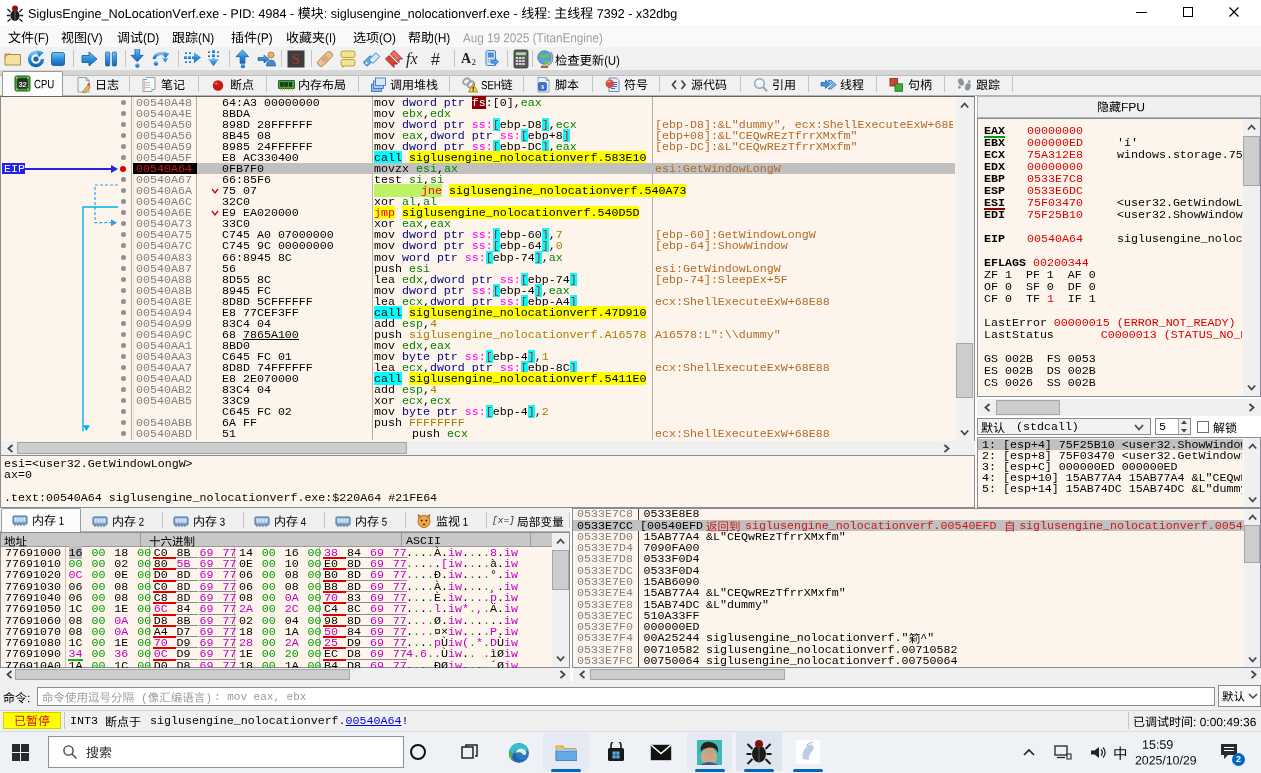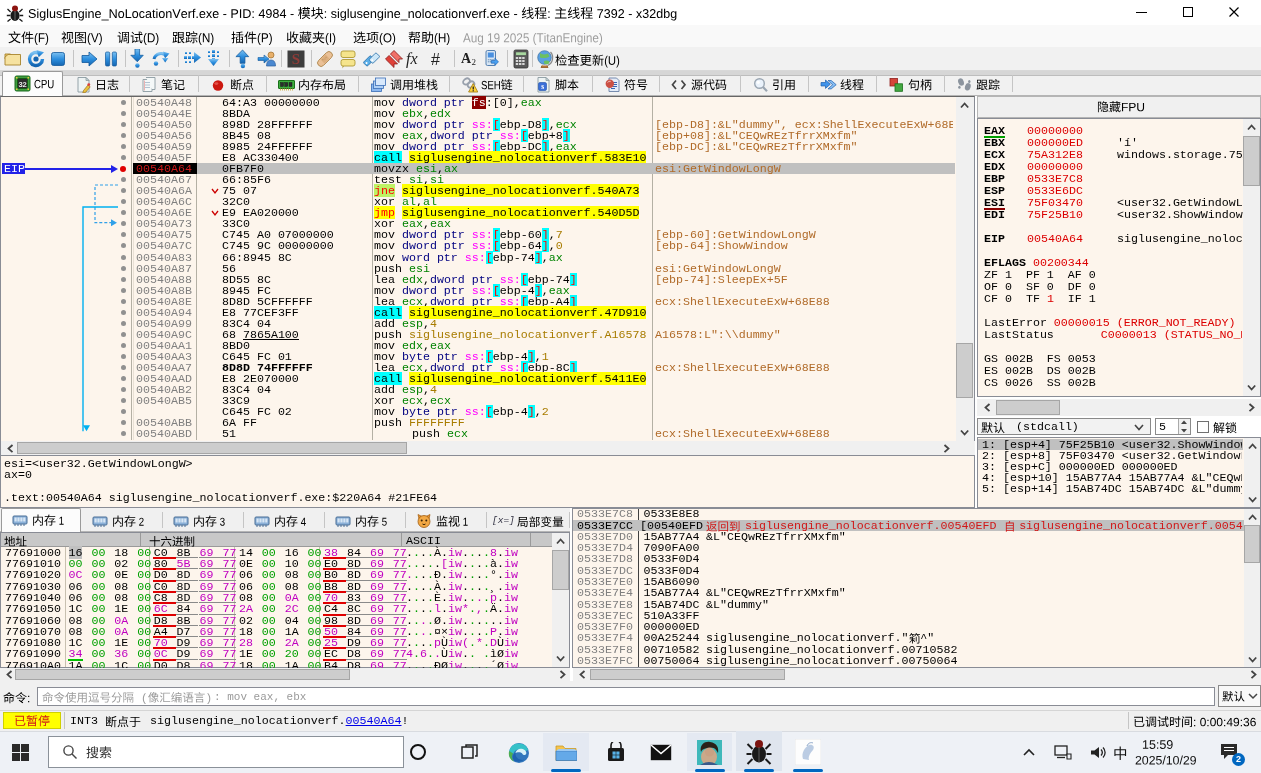--- a/index.html
+++ b/index.html
@@ -704,21 +704,21 @@
 <div style="left:222px;top:174.2px;font:11.65px 'Liberation Mono';white-space:pre;line-height:11px;"><span style="color:#000;">66:85F6</span></div>
 <div style="left:374px;top:174.2px;font:11.65px 'Liberation Mono';white-space:pre;line-height:11px;"><span style="color:#000;">test </span><span style="color:#008300;">si</span><span style="color:#000;">,</span><span style="color:#008300;">si</span></div>
 <div style="left:120.5px;top:177.2px;width:5px;height:5px;border-radius:50%;background:#909090"></div>
 <div style="left:136px;top:185.2px;font:11.65px 'Liberation Mono';white-space:pre;line-height:11px;"><span style="color:#808080;">00540A6A</span></div>
 <div style="left:222px;top:185.2px;font:11.65px 'Liberation Mono';white-space:pre;line-height:11px;"><span style="color:#000;">75 07</span></div>
 <div style="left:211px;top:186.7px;width:8px;height:8px">
     <svg width="8" height="8">
       <path d="M1 2 L4 6 L7 2" stroke="#c00" stroke-width="1.3" fill="none"></path>
     </svg>
   </div>
-<div style="left:374px;top:185.2px;font:11.65px 'Liberation Mono';white-space:pre;line-height:11px;"><span style="color:#ff0000;background:#bef264;">jne</span><span style="color:#000;"> </span><span style="color:#000;background:#ffff00;">siglusengine_nolocationverf.540A73</span></div>
+<div style="left:374px;top:185.2px;font:11.65px 'Liberation Mono';white-space:pre;line-height:11px;"><span style="color:#ff0000;background:#bef264;padding-left:47px;">jne</span><span style="color:#000;"> </span><span style="color:#000;background:#ffff00;">siglusengine_nolocationverf.540A73</span></div>
 <div style="left:120.5px;top:188.2px;width:5px;height:5px;border-radius:50%;background:#909090"></div>
 <div style="left:136px;top:196.2px;font:11.65px 'Liberation Mono';white-space:pre;line-height:11px;"><span style="color:#808080;">00540A6C</span></div>
 <div style="left:222px;top:196.2px;font:11.65px 'Liberation Mono';white-space:pre;line-height:11px;"><span style="color:#000;">32C0</span></div>
 <div style="left:374px;top:196.2px;font:11.65px 'Liberation Mono';white-space:pre;line-height:11px;"><span style="color:#000;">xor </span><span style="color:#008300;">al</span><span style="color:#000;">,</span><span style="color:#008300;">al</span></div>
 <div style="left:120.5px;top:199.2px;width:5px;height:5px;border-radius:50%;background:#909090"></div>
 <div style="left:136px;top:207.3px;font:11.65px 'Liberation Mono';white-space:pre;line-height:11px;"><span style="color:#808080;">00540A6E</span></div>
 <div style="left:222px;top:207.3px;font:11.65px 'Liberation Mono';white-space:pre;line-height:11px;"><span style="color:#000;">E9 EA020000</span></div>
 <div style="left:211px;top:208.8px;width:8px;height:8px">
     <svg width="8" height="8">
       <path d="M1 2 L4 6 L7 2" stroke="#c00" stroke-width="1.3" fill="none"></path>
@@ -779,21 +779,21 @@
 <div style="left:120.5px;top:331.9px;width:5px;height:5px;border-radius:50%;background:#909090"></div>
 <div style="left:136px;top:339.9px;font:11.65px 'Liberation Mono';white-space:pre;line-height:11px;"><span style="color:#808080;">00540AA1</span></div>
 <div style="left:222px;top:339.9px;font:11.65px 'Liberation Mono';white-space:pre;line-height:11px;"><span style="color:#000;">8BD0</span></div>
 <div style="left:374px;top:339.9px;font:11.65px 'Liberation Mono';white-space:pre;line-height:11px;"><span style="color:#000;">mov </span><span style="color:#008300;">edx</span><span style="color:#000;">,</span><span style="color:#008300;">eax</span></div>
 <div style="left:120.5px;top:342.9px;width:5px;height:5px;border-radius:50%;background:#909090"></div>
 <div style="left:136px;top:350.9px;font:11.65px 'Liberation Mono';white-space:pre;line-height:11px;"><span style="color:#808080;">00540AA3</span></div>
 <div style="left:222px;top:350.9px;font:11.65px 'Liberation Mono';white-space:pre;line-height:11px;"><span style="color:#000;">C645 FC 01</span></div>
 <div style="left:374px;top:350.9px;font:11.65px 'Liberation Mono';white-space:pre;line-height:11px;"><span style="color:#000;">mov </span><span style="color:#000080;">byte ptr </span><span style="color:#ff00ff;">ss:</span><span style="color:#ff0000;background:#00ffff;">[</span><span style="color:#000;">ebp-4</span><span style="color:#ff0000;background:#00ffff;">]</span><span style="color:#000;">,</span><span style="color:#a87c00;">1</span></div>
 <div style="left:120.5px;top:353.9px;width:5px;height:5px;border-radius:50%;background:#909090"></div>
 <div style="left:136px;top:362.0px;font:11.65px 'Liberation Mono';white-space:pre;line-height:11px;"><span style="color:#808080;">00540AA7</span></div>
-<div style="left:222px;top:362.0px;font:11.65px 'Liberation Mono';white-space:pre;line-height:11px;"><span style="color:#000;font-weight:bold;">8D8D 74FFFFFF</span></div>
+<div style="left:222px;top:362.0px;font:11.65px 'Liberation Mono';white-space:pre;line-height:11px;"><span style="color:#000;">8D8D 74FFFFFF</span></div>
 <div style="left:374px;top:362.0px;font:11.65px 'Liberation Mono';white-space:pre;line-height:11px;"><span style="color:#000;">lea </span><span style="color:#008300;">ecx</span><span style="color:#000;">,</span><span style="color:#000080;">dword ptr </span><span style="color:#ff00ff;">ss:</span><span style="color:#ff0000;background:#00ffff;">[</span><span style="color:#000;">ebp-8C</span><span style="color:#ff0000;background:#00ffff;">]</span></div>
 <div style="left:655px;top:362.0px;font:11.65px 'Liberation Mono';white-space:pre;line-height:11px;width:298px;overflow:hidden;"><span style="color:#b06a28;">ecx:ShellExecuteExW+68E88</span></div>
 <div style="left:120.5px;top:365.0px;width:5px;height:5px;border-radius:50%;background:#909090"></div>
 <div style="left:136px;top:373.1px;font:11.65px 'Liberation Mono';white-space:pre;line-height:11px;"><span style="color:#808080;">00540AAD</span></div>
 <div style="left:222px;top:373.1px;font:11.65px 'Liberation Mono';white-space:pre;line-height:11px;"><span style="color:#000;">E8 2E070000</span></div>
 <div style="left:374px;top:373.1px;font:11.65px 'Liberation Mono';white-space:pre;line-height:11px;"><span style="color:#000;background:#00ffff;">call</span><span style="color:#000;"> </span><span style="color:#000;background:#ffff00;">siglusengine_nolocationverf.5411E0</span></div>
 <div style="left:120.5px;top:376.1px;width:5px;height:5px;border-radius:50%;background:#909090"></div>
 <div style="left:136px;top:384.1px;font:11.65px 'Liberation Mono';white-space:pre;line-height:11px;"><span style="color:#808080;">00540AB2</span></div>
 <div style="left:222px;top:384.1px;font:11.65px 'Liberation Mono';white-space:pre;line-height:11px;"><span style="color:#000;">83C4 04</span></div>
 <div style="left:374px;top:384.1px;font:11.65px 'Liberation Mono';white-space:pre;line-height:11px;"><span style="color:#000;">add </span><span style="color:#008300;">esp</span><span style="color:#000;">,</span><span style="color:#a87c00;">4</span></div>

